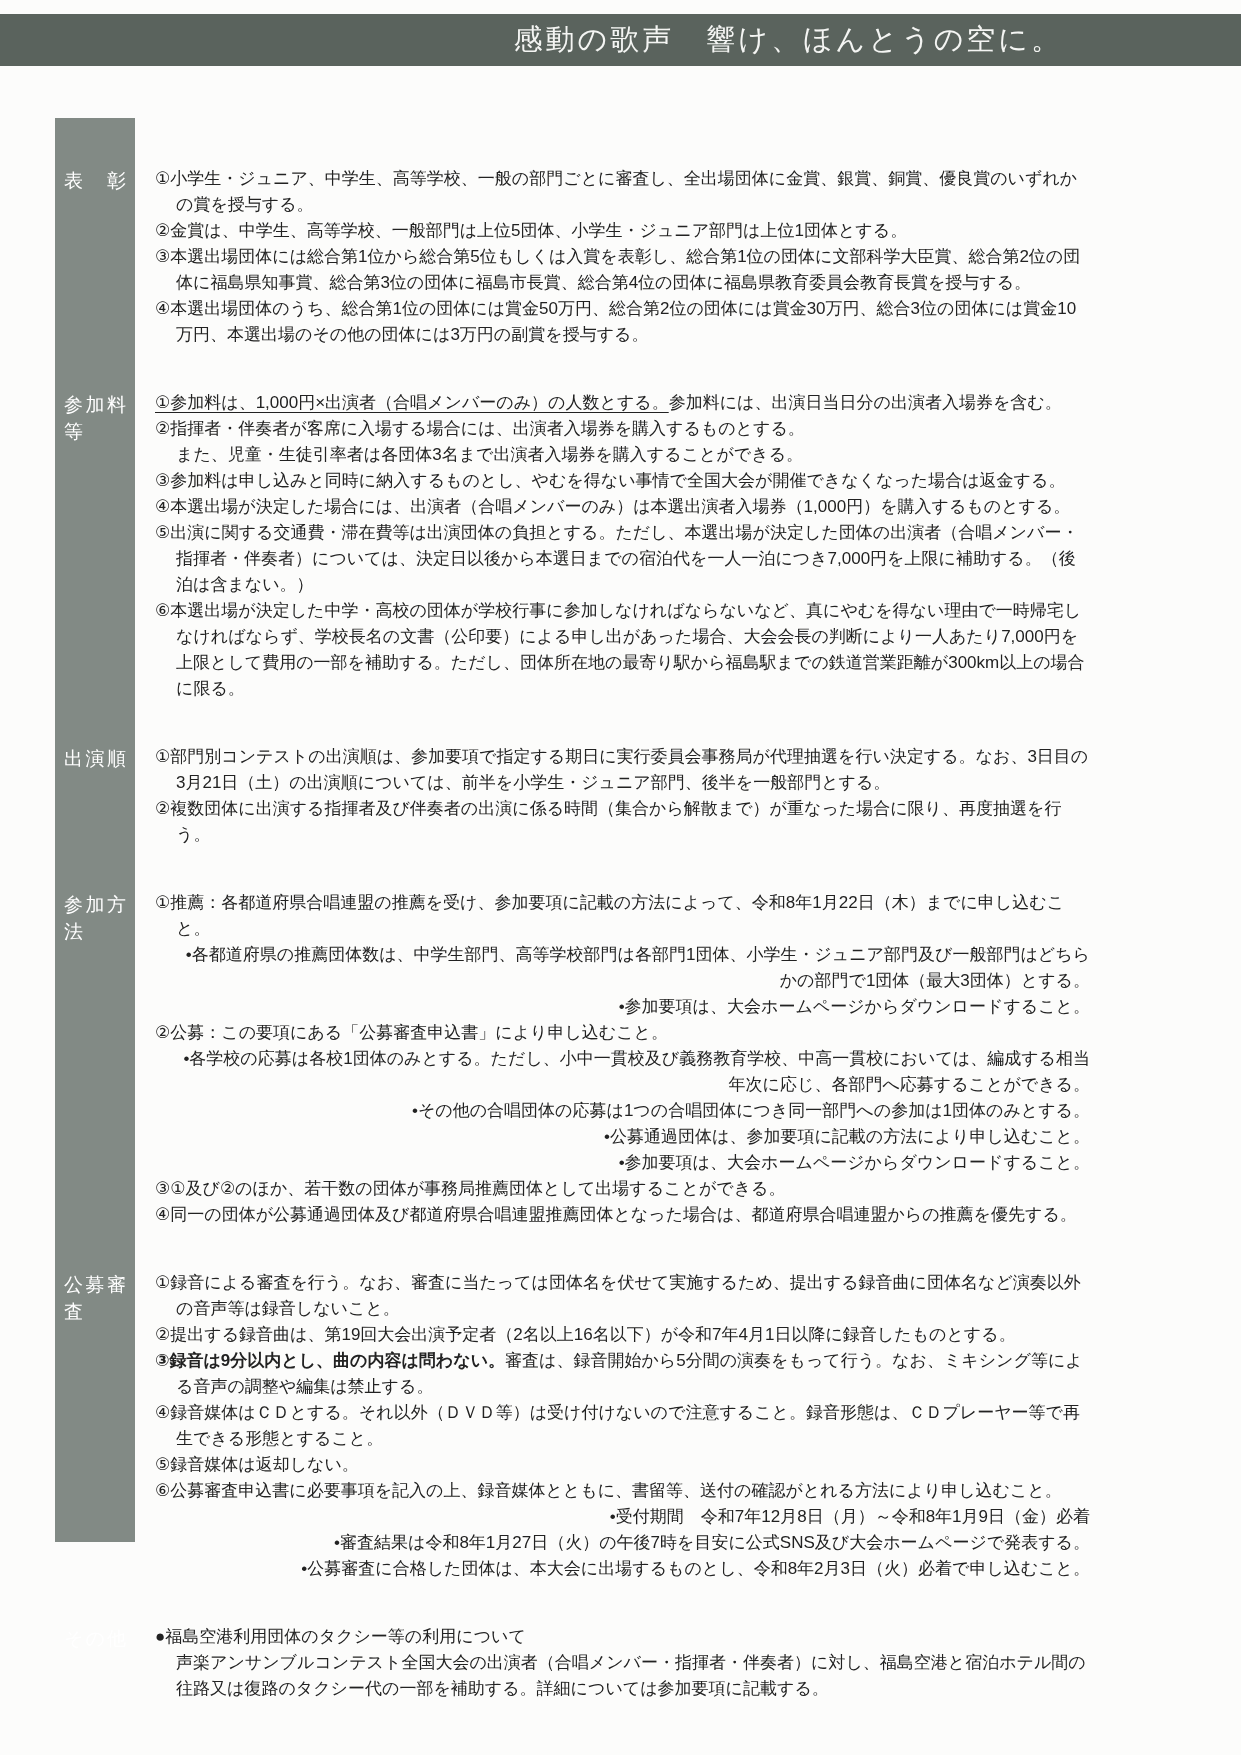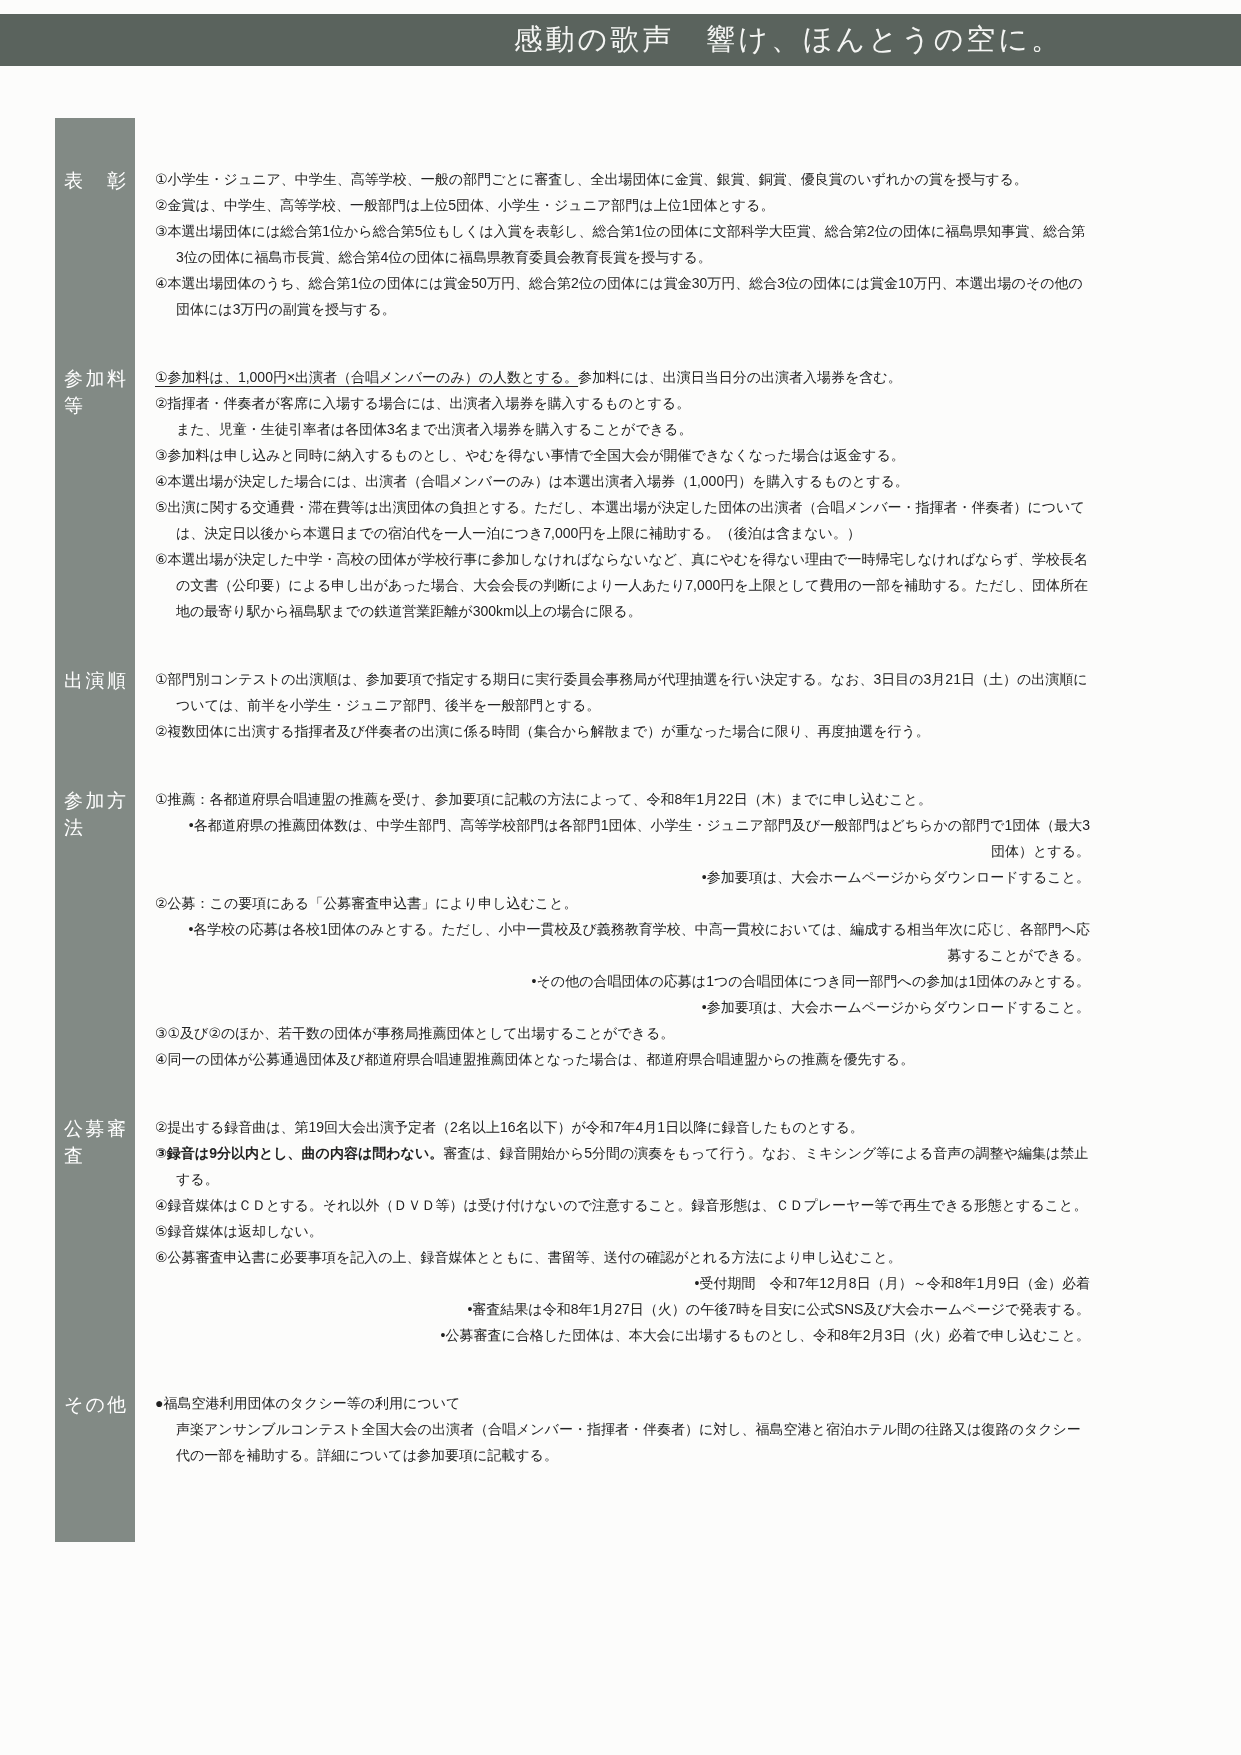--- a/index.html
+++ b/index.html
@@ -40,21 +40,21 @@
   .sec{display:flex;align-items:flex-start;}
   .sec-label{
     width:80px;flex:none;box-sizing:border-box;
     padding:1px 9px 0 9px;
     color:#ffffff;font-size:19px;line-height:27px;
     text-align:justify;text-align-last:justify;
     letter-spacing:0;
   }
   .sec-body{
     flex:1;margin-left:20px;
-    font-size:14px;line-height:26px;color:var(--ink);
+    font-size:17px;line-height:26px;color:var(--ink);
   }
   .item{margin:0;padding-left:21px;text-indent:-21px;}
   .item.cont{padding-left:21px;text-indent:0;}
   .item.bullet{padding-left:44px;text-indent:-17px;text-align:right;}
   .u{text-decoration:underline;text-underline-offset:4px;}
   .bu{font-weight:bold;text-underline-offset:4px;}
 </style>
 </head>
 <body>
 
@@ -100,29 +100,31 @@
 
   <section class="sec">
     <div class="sec-label">参加方法</div>
     <div class="sec-body">
           <p class="item num"><span>①推薦：各都道府県合唱連盟の推薦を受け、参加要項に記載の方法によって、令和8年1月22日（木）までに申し込むこと。</span></p>
           <p class="item bullet"><span>•各都道府県の推薦団体数は、中学生部門、高等学校部門は各部門1団体、小学生・ジュニア部門及び一般部門はどちらかの部門で1団体（最大3団体）とする。</span></p>
           <p class="item bullet"><span>•参加要項は、大会ホームページからダウンロードすること。</span></p>
           <p class="item num"><span>②公募：この要項にある「公募審査申込書」により申し込むこと。</span></p>
           <p class="item bullet"><span>•各学校の応募は各校1団体のみとする。ただし、小中一貫校及び義務教育学校、中高一貫校においては、編成する相当年次に応じ、各部門へ応募することができる。</span></p>
           <p class="item bullet"><span>•その他の合唱団体の応募は1つの合唱団体につき同一部門への参加は1団体のみとする。</span></p>
+          <p class="item bullet"><span>•公募通過団体は、参加要項に記載の方法により申し込むこと。</span></p>
           <p class="item bullet"><span>•参加要項は、大会ホームページからダウンロードすること。</span></p>
           <p class="item num"><span>③①及び②のほか、若干数の団体が事務局推薦団体として出場することができる。</span></p>
           <p class="item num"><span>④同一の団体が公募通過団体及び都道府県合唱連盟推薦団体となった場合は、都道府県合唱連盟からの推薦を優先する。</span></p>
         </div>
   </section>
 
   <section class="sec">
     <div class="sec-label">公募審査</div>
     <div class="sec-body">
+          <p class="item num"><span>①録音による審査を行う。なお、審査に当たっては団体名を伏せて実施するため、提出する録音曲に団体名など演奏以外の音声等は録音しないこと。</span></p>
           <p class="item num"><span>②提出する録音曲は、第19回大会出演予定者（2名以上16名以下）が令和7年4月1日以降に録音したものとする。</span></p>
           <p class="item num"><span class="bu">③録音は9分以内とし、曲の内容は問わない。</span><span>審査は、録音開始から5分間の演奏をもって行う。なお、ミキシング等による音声の調整や編集は禁止する。</span></p>
           <p class="item num"><span>④録音媒体はＣＤとする。それ以外（ＤＶＤ等）は受け付けないので注意すること。録音形態は、ＣＤプレーヤー等で再生できる形態とすること。</span></p>
           <p class="item num"><span>⑤録音媒体は返却しない。</span></p>
           <p class="item num"><span>⑥公募審査申込書に必要事項を記入の上、録音媒体とともに、書留等、送付の確認がとれる方法により申し込むこと。</span></p>
           <p class="item bullet"><span>•受付期間　令和7年12月8日（月）～令和8年1月9日（金）必着</span></p>
           <p class="item bullet"><span>•審査結果は令和8年1月27日（火）の午後7時を目安に公式SNS及び大会ホームページで発表する。</span></p>
           <p class="item bullet"><span>•公募審査に合格した団体は、本大会に出場するものとし、令和8年2月3日（火）必着で申し込むこと。</span></p>
         </div>
   </section>

